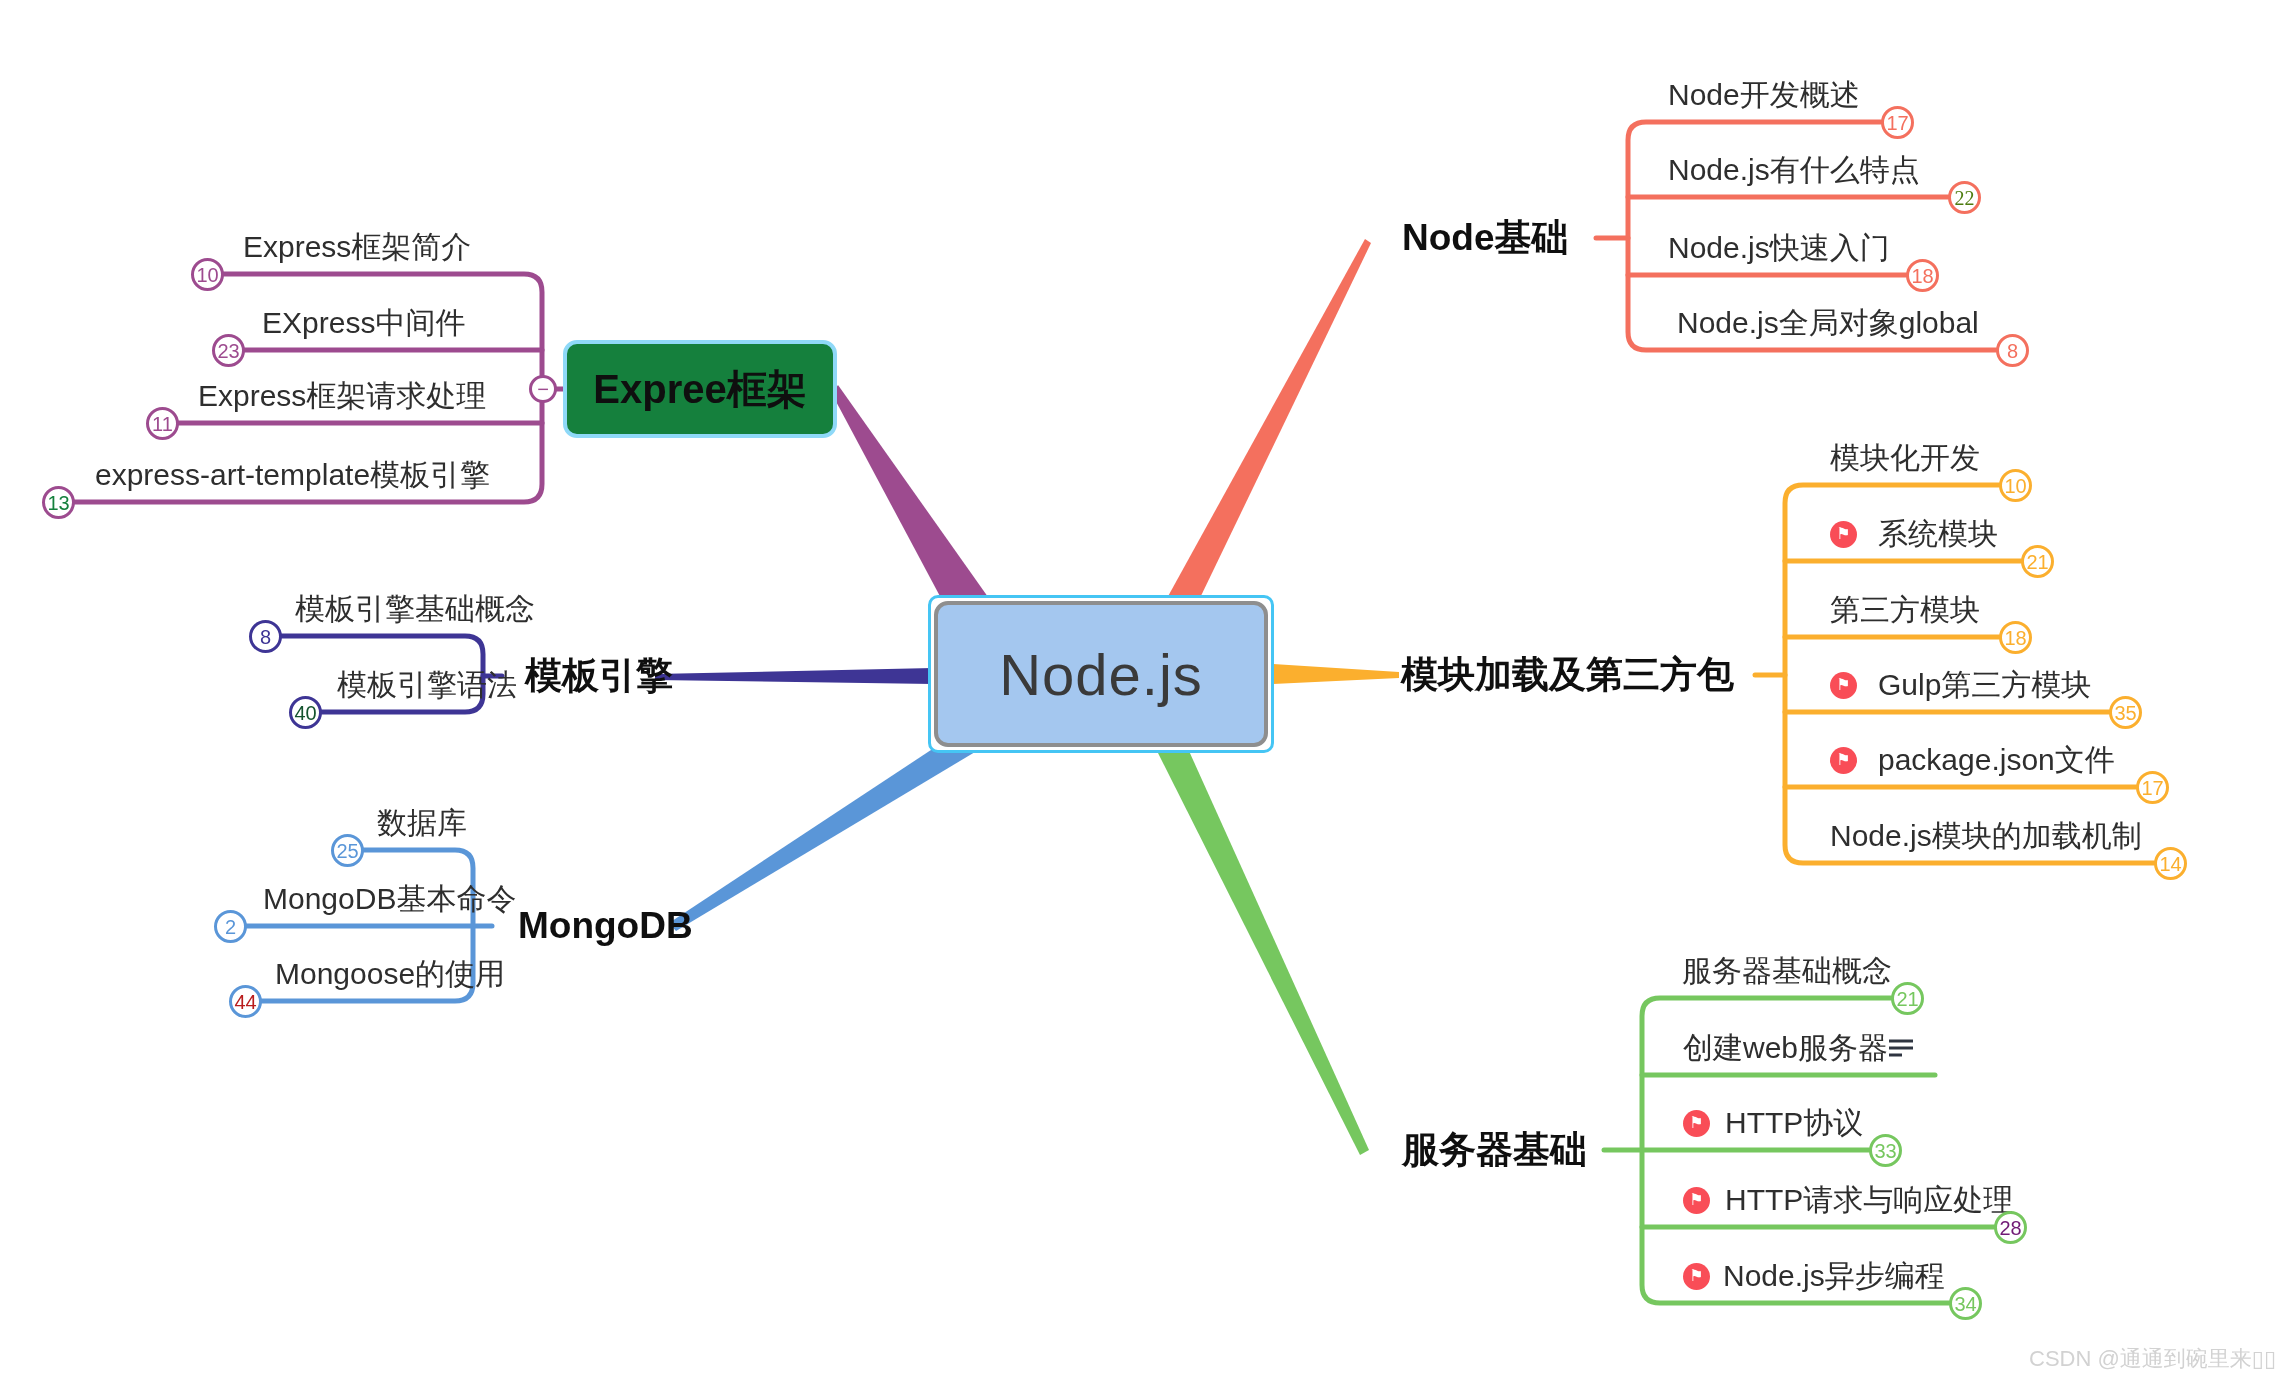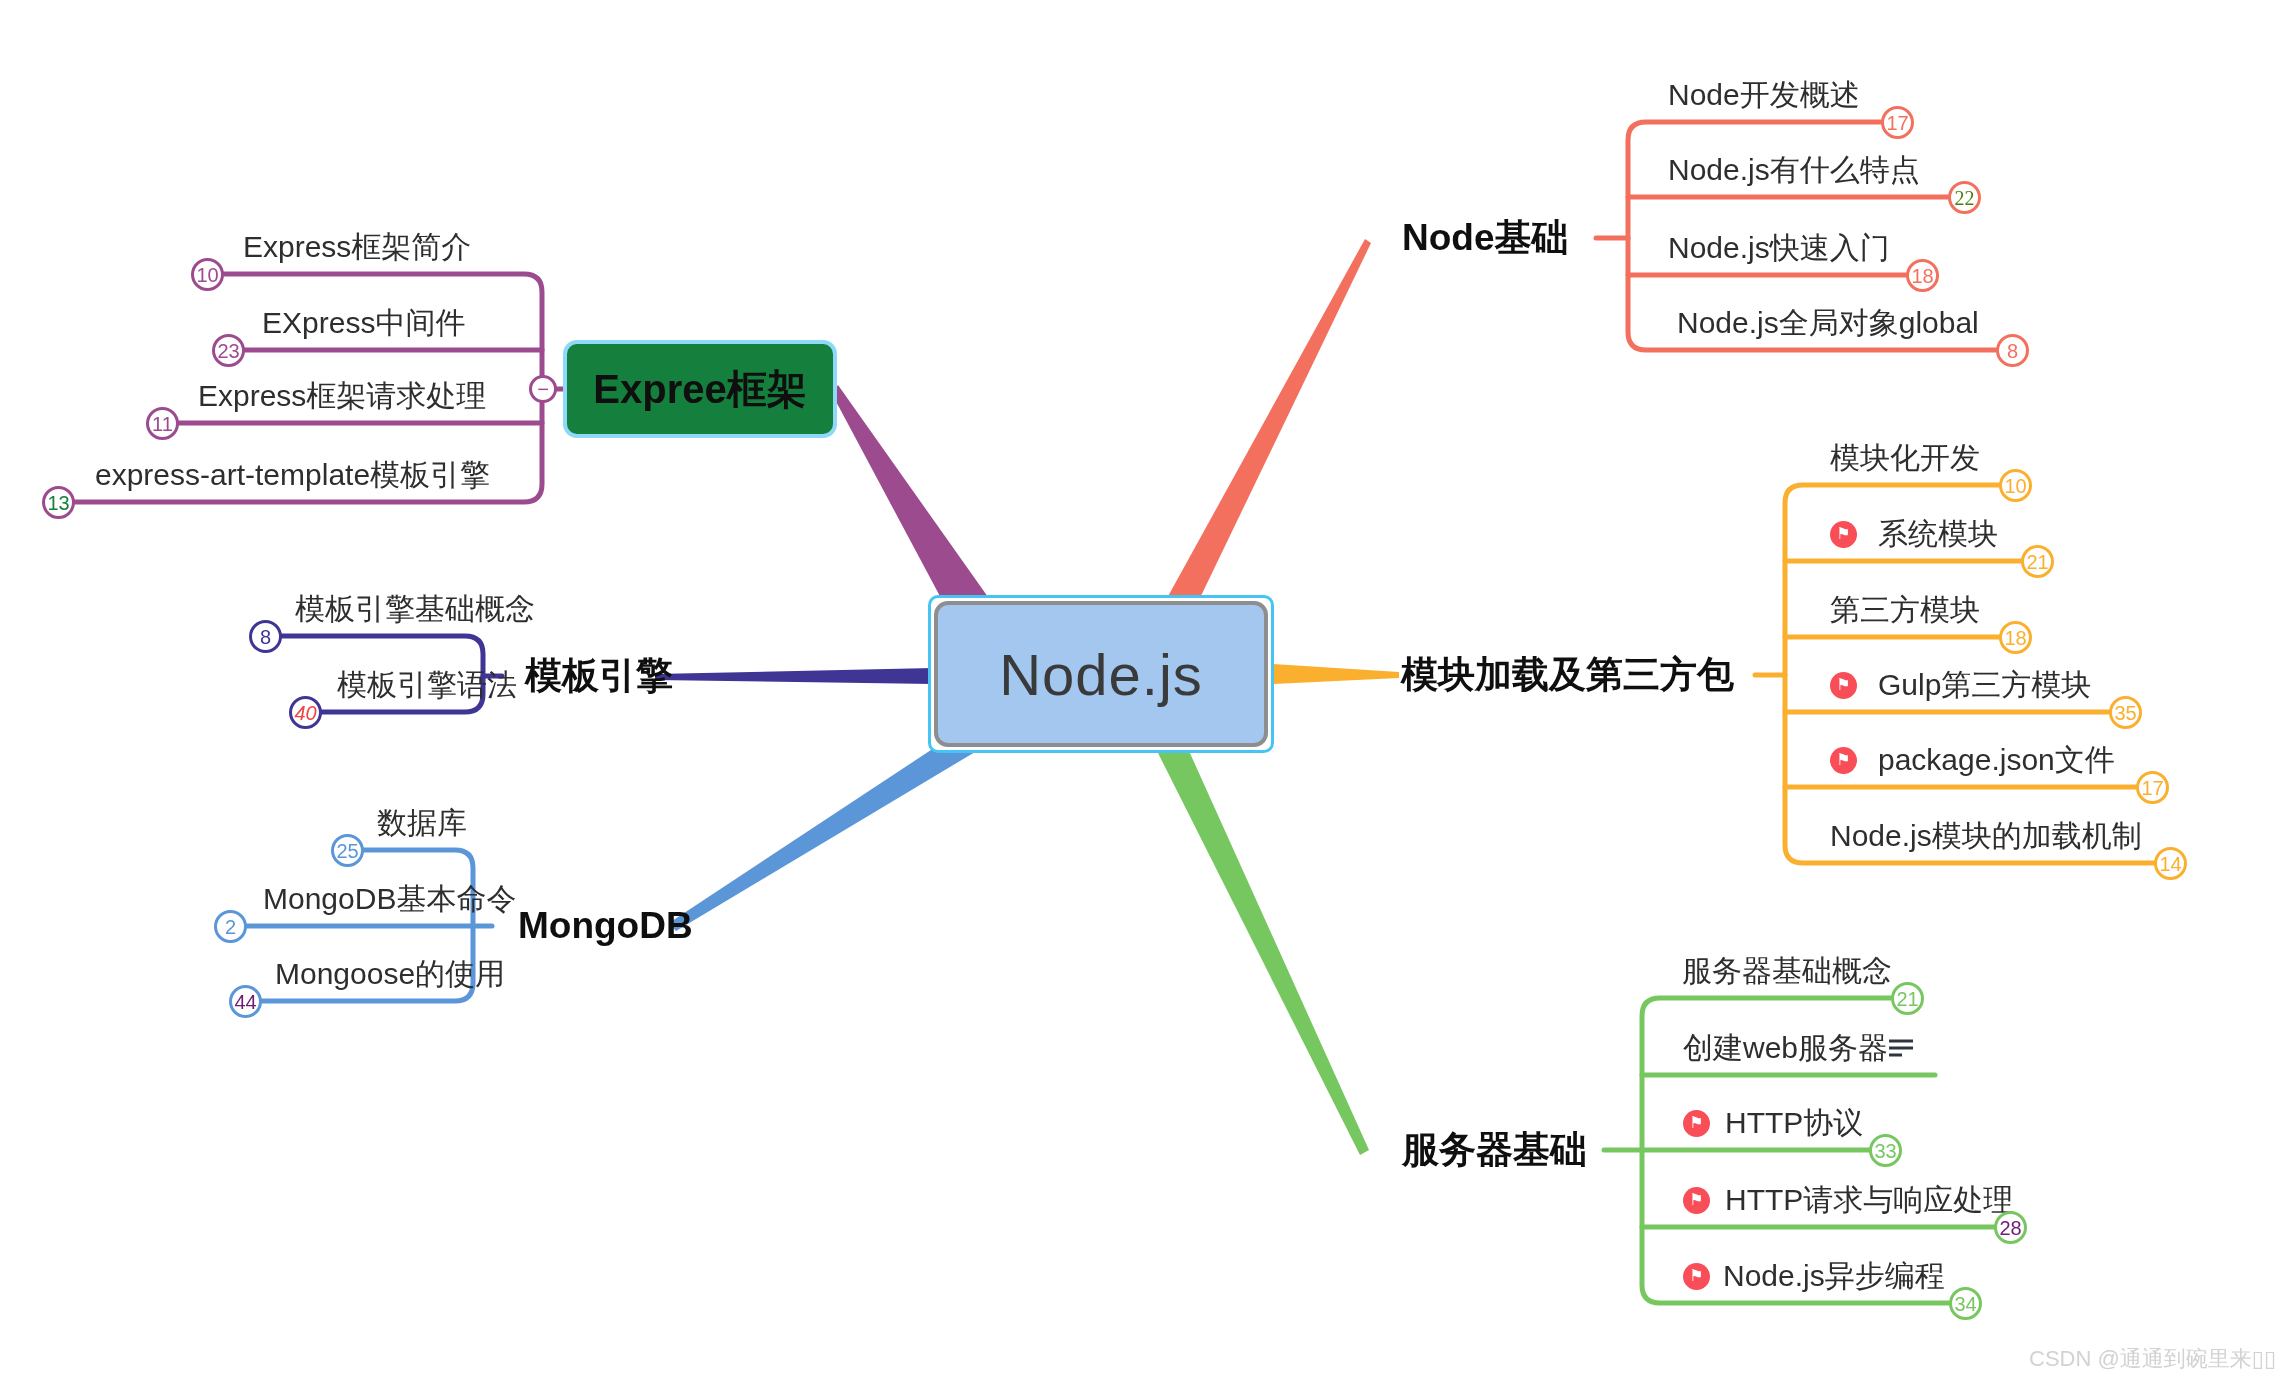--- a/index.html
+++ b/index.html
@@ -145,24 +145,24 @@
   <div class="child" style="left:95px;top:457px">express-art-template模板引擎</div>
   <span class="badge" style="left: 191px; top: 258px; color: rgb(157, 75, 143); border-color: rgb(157, 75, 143);">10</span>
   <span class="badge" style="left: 212px; top: 334px; color: rgb(157, 75, 143); border-color: rgb(157, 75, 143);">23</span>
   <span class="badge" style="left: 146px; top: 407px; color: rgb(157, 75, 143); border-color: rgb(157, 75, 143);">11</span>
   <span class="badge" style="left: 42px; top: 486px; color: #15803d; border-color: rgb(157, 75, 143);">13</span>
 
   <div class="blabel" style="left:525px;top:654px">模板引擎</div>
   <div class="child" style="left:295px;top:591px">模板引擎基础概念</div>
   <div class="child" style="left:337px;top:667px">模板引擎语法</div>
   <span class="badge" style="left: 249px; top: 620px; color: rgb(62, 53, 149); border-color: rgb(62, 53, 149);">8</span>
-  <span class="badge" style="left: 289px; top: 696px; color: #ef4444; border-color: rgb(62, 53, 149); font-style: italic;">40</span>
+  <span class="badge" style="left: 289px; top: 696px; color: #14532d; border-color: rgb(62, 53, 149);">40</span>
 
   <div class="blabel" style="left:518px;top:904px">MongoDB</div>
   <div class="child" style="left:377px;top:805px">数据库</div>
   <div class="child" style="left:263px;top:881px">MongoDB基本命令</div>
   <div class="child" style="left:275px;top:956px">Mongoose的使用</div>
   <span class="badge" style="left: 331px; top: 834px; color: rgb(90, 150, 216); border-color: rgb(90, 150, 216);">25</span>
   <span class="badge" style="left: 214px; top: 910px; color: rgb(90, 150, 216); border-color: rgb(90, 150, 216);">2</span>
-  <span class="badge" style="left: 229px; top: 985px; color: #701a75; border-color: rgb(90, 150, 216);">44</span>
+  <span class="badge" style="left: 229px; top: 985px; color: #b91c1c; border-color: rgb(90, 150, 216);">44</span>
 
   <div class="watermark">CSDN @通通到碗里来▯▯</div>
 </div>
 
 </body></html>

